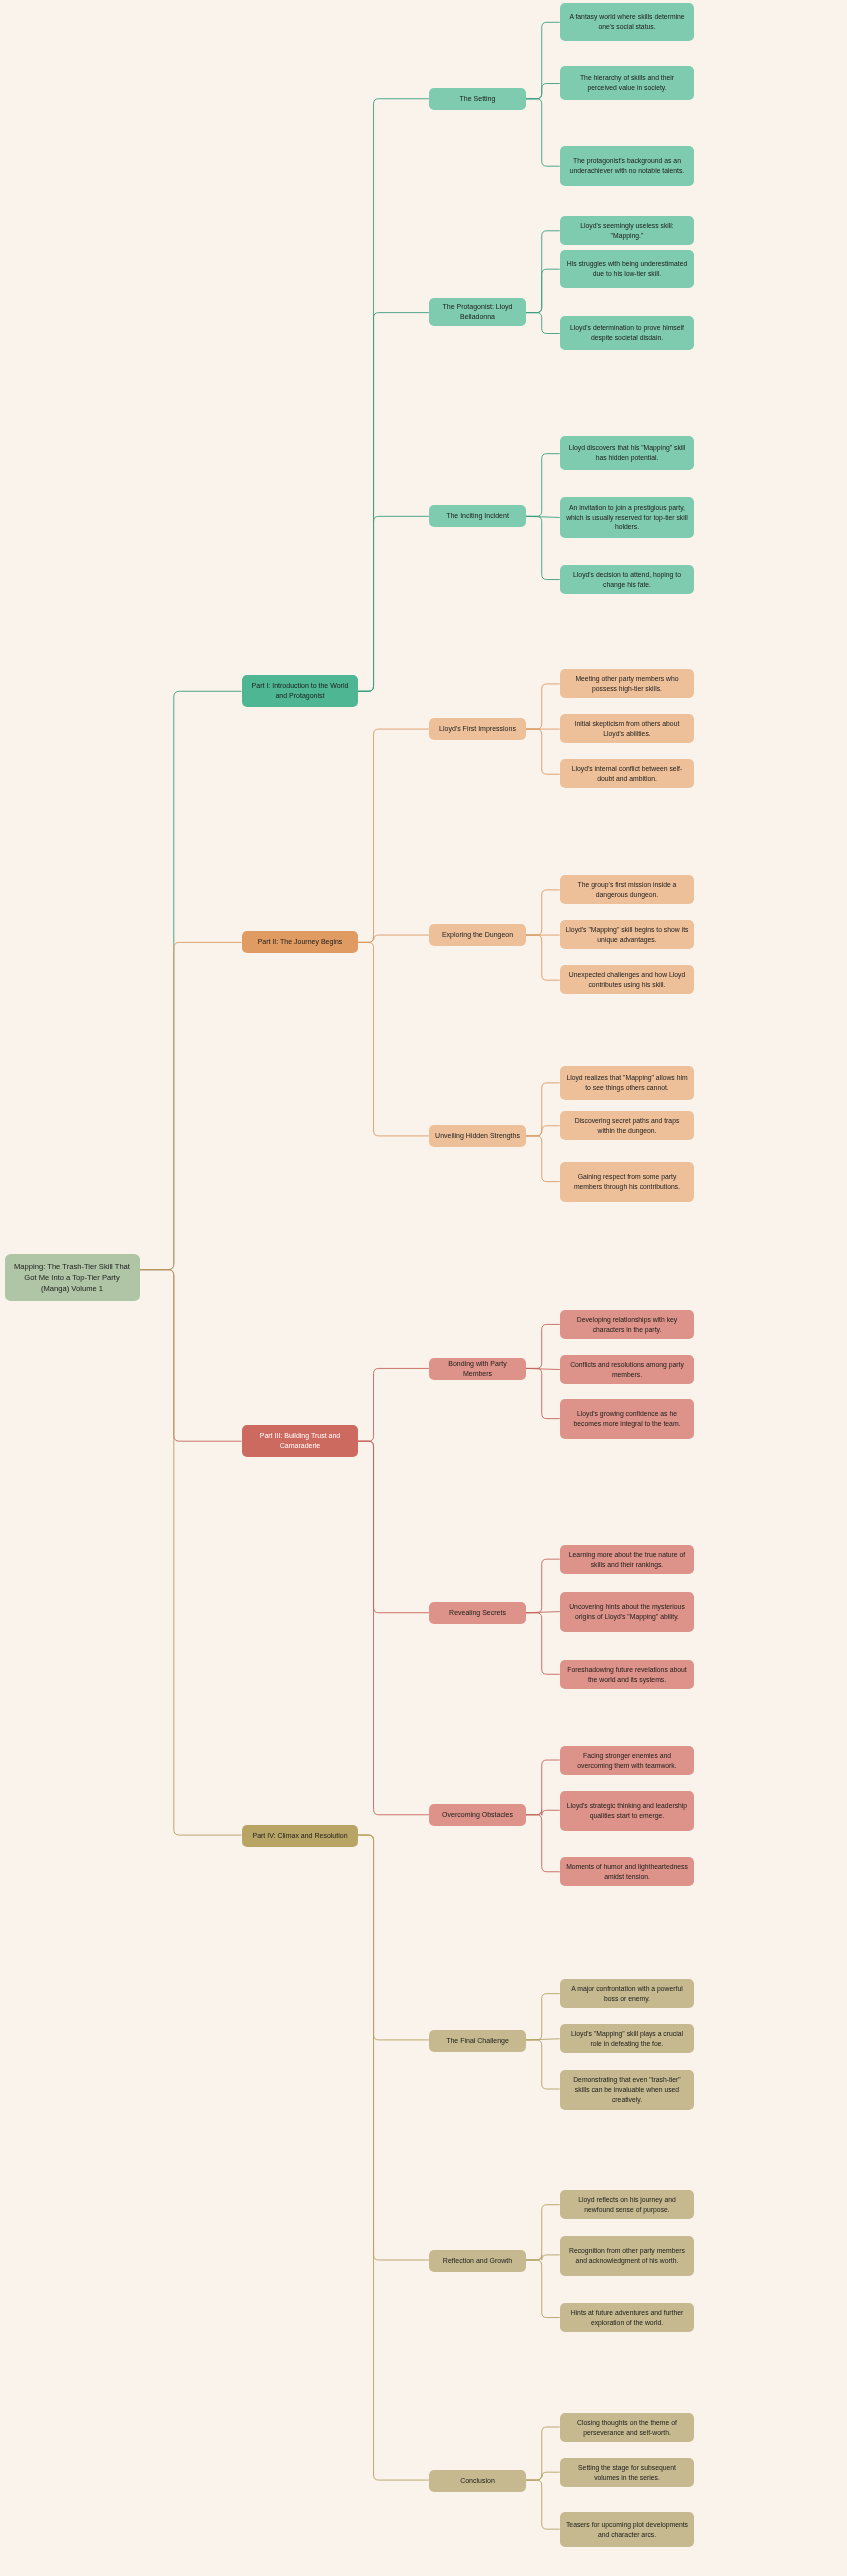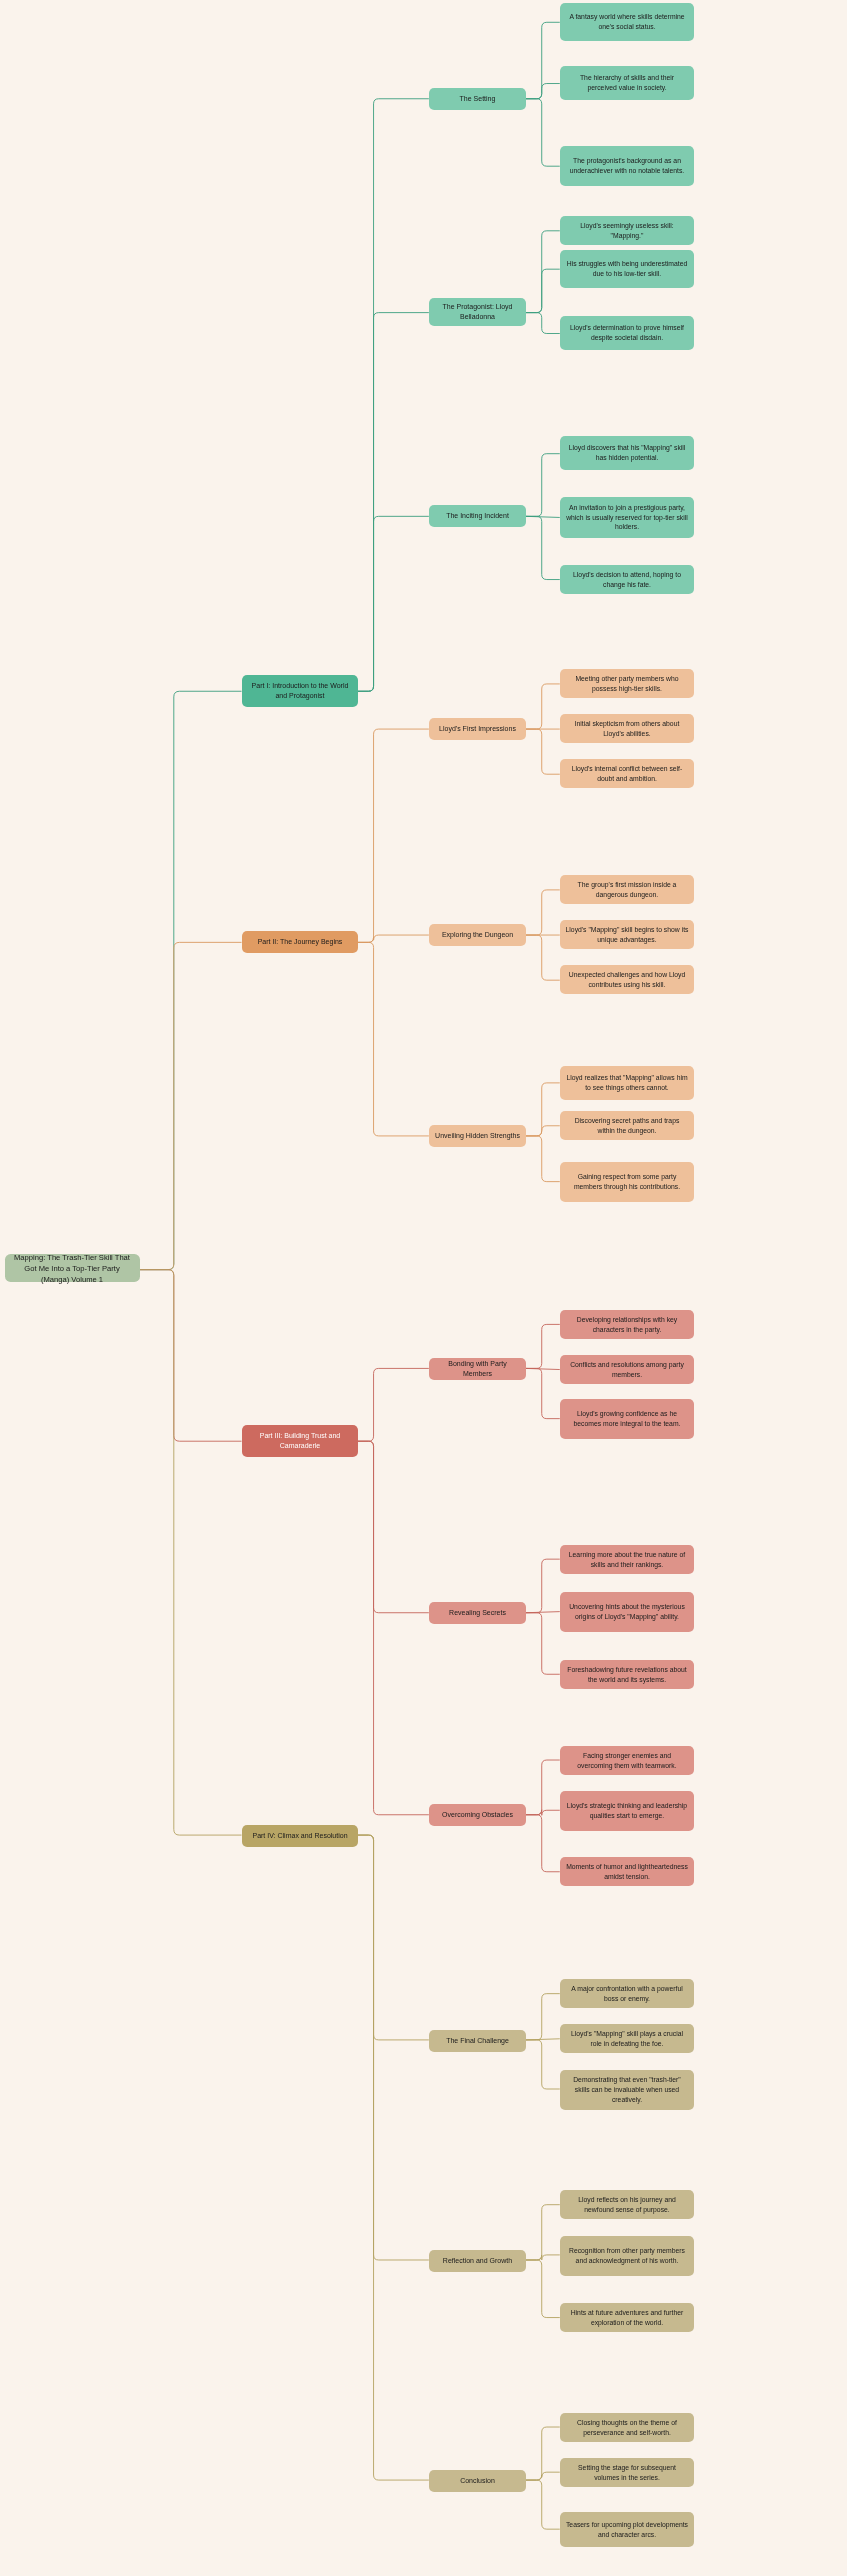--- a/index.html
+++ b/index.html
@@ -240,21 +240,21 @@
       <path d="M932,4394 L951,4394" fill="none" stroke="#b4a263" stroke-width="1.6"></path>
       <path d="M951,4394 Q960,4394 960,4385" fill="none" stroke="#b4a263" stroke-width="1.6"></path>
       <path d="M960,4385 L960,4389" fill="none" stroke="#b4a263" stroke-width="1.6"></path>
       <path d="M960,4389 Q960,4380 969,4380 L992,4380" fill="none" stroke="#b4a263" stroke-width="1.6"></path>
       <path d="M932,4394 L951,4394" fill="none" stroke="#b4a263" stroke-width="1.6"></path>
       <path d="M951,4394 Q960,4394 960,4403" fill="none" stroke="#b4a263" stroke-width="1.6"></path>
       <path d="M960,4403 L960,4472" fill="none" stroke="#b4a263" stroke-width="1.6"></path>
       <path d="M960,4472 Q960,4481 969,4481 L992,4481" fill="none" stroke="#b4a263" stroke-width="1.6"></path>
     </svg>
   <div id="nodes">
-      <div class="node root" style="left: 4.5px; top: 1254px; width: 135px; height: 28px; background: rgb(175, 197, 165); align-items: center;">
+      <div class="node root" style="left: 4.5px; top: 1254px; width: 135px; height: 47px; background: rgb(175, 197, 165); align-items: center;">
         <span>Mapping: The Trash-Tier Skill That Got Me Into a Top-Tier Party (Manga) Volume 1</span>
       </div>
       <div class="node lvl1" style="left: 242px; top: 675px; width: 116px; height: 32px; background: rgb(79, 182, 148); color: rgb(27, 27, 27);">
         <span>Part I: Introduction to the World and Protagonist</span>
       </div>
       <div class="node lvl2" style="left: 429px; top: 88px; width: 97px; height: 21.5px; background: rgb(127, 203, 175);">
         <span>The Setting</span>
       </div>
       <div class="node lvl3" style="left: 560px; top: 2.8px; width: 134px; height: 38px; background: rgb(127, 203, 175);">
         <span>A fantasy world where skills determine one's social status.</span>

